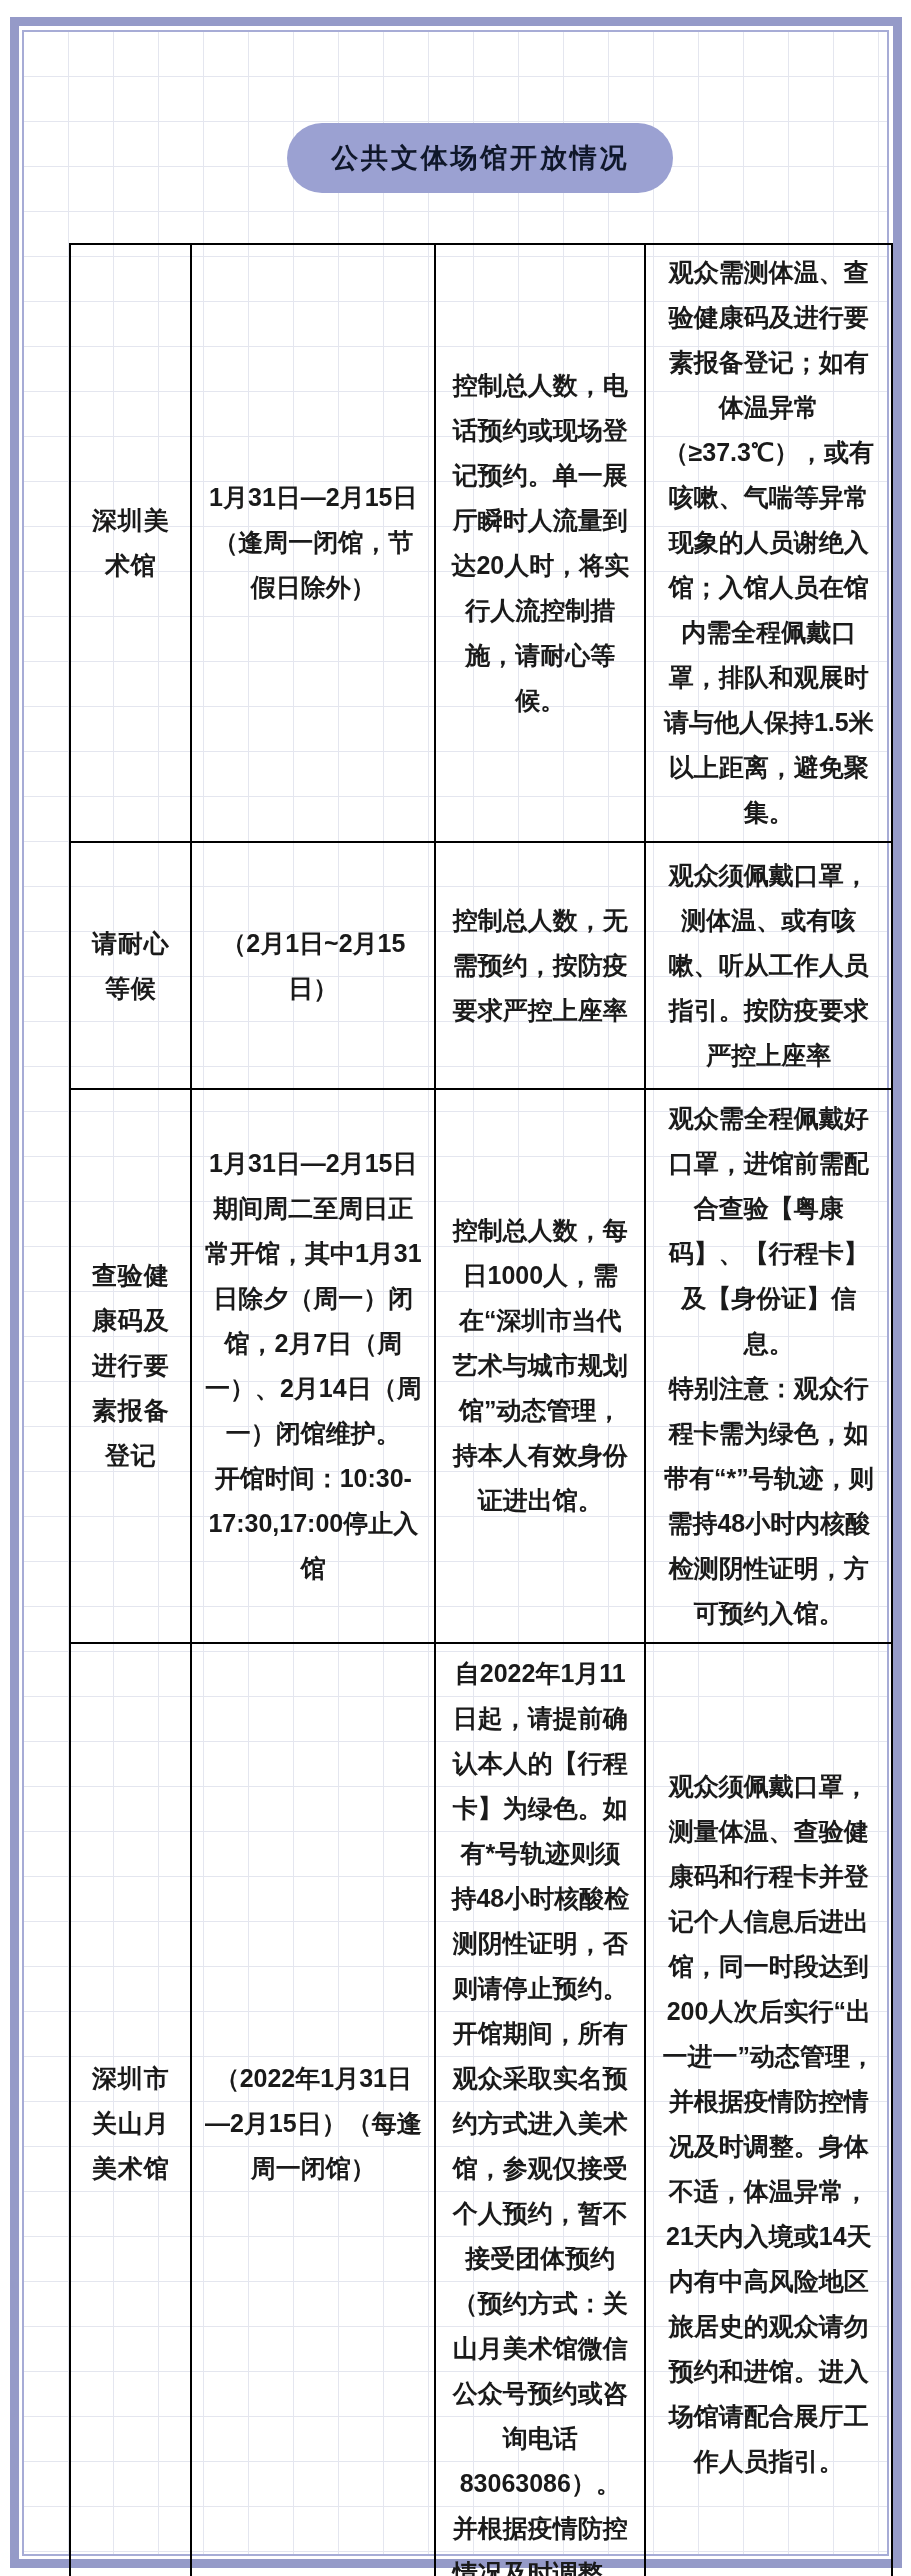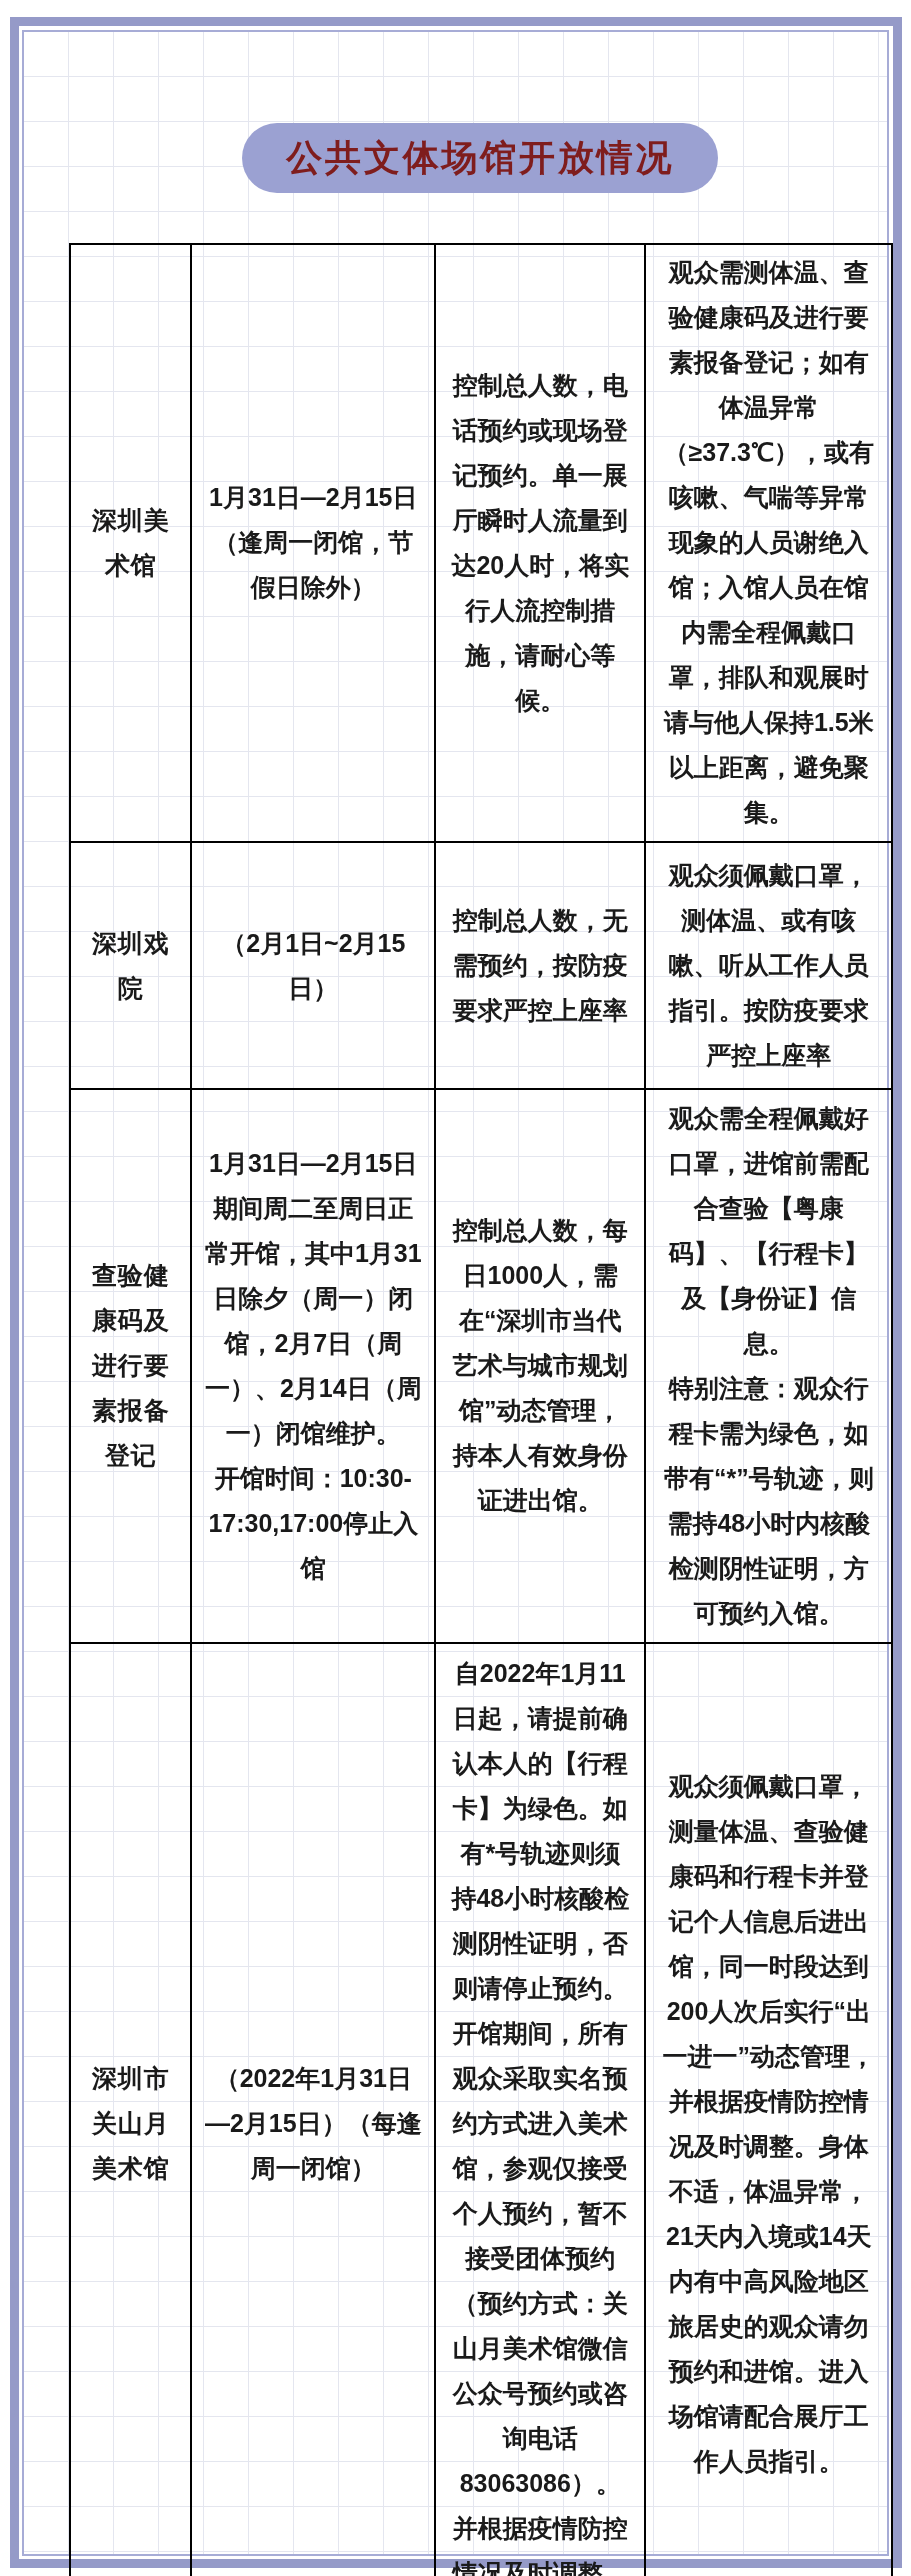--- a/index.html
+++ b/index.html
@@ -32,22 +32,22 @@
       repeating-linear-gradient(to right, transparent 0 44px, var(--grid-line) 44px 45px);
   }
   .title-pill{
     position:absolute;
     top:91px;left:456px;
     transform:translateX(-50%);
     height:70px;line-height:70px;
     padding:0 44px;
     border-radius:35px;
     background:var(--pill);
-    color:#7f1d1d;
-    font-size:36px;
+    color:#0f172a;
+    font-size:27px;
     font-weight:700;
     letter-spacing:2.8px;
     white-space:nowrap;
   }
   table.venues{
     position:absolute;
     left:45px;top:211px;
     width:822px;
     border-collapse:collapse;
     table-layout:fixed;
@@ -103,21 +103,21 @@
         <tbody>
 
           <tr class="r0">
             <td class="name">深圳美术馆</td>
             <td>1月31日—2月15日（逢周一闭馆，节假日除外）</td>
             <td class="left">控制总人数，电话预约或现场登记预约。单一展厅瞬时人流量到达20人时，将实行人流控制措施，请耐心等候。</td>
             <td class="left">观众需测体温、查验健康码及进行要素报备登记；如有体温异常（≥37.3℃），或有咳嗽、气喘等异常现象的人员谢绝入馆；入馆人员在馆内需全程佩戴口罩，排队和观展时请与他人保持1.5米以上距离，避免聚集。</td>
           </tr>
 
           <tr class="r1">
-            <td class="name">深圳戏院</td>
+            <td class="name">请耐心等候</td>
             <td>（2月1日~2月15日）</td>
             <td>控制总人数，无需预约，按防疫要求严控上座率</td>
             <td>观众须佩戴口罩，测体温、或有咳嗽、听从工作人员指引。按防疫要求严控上座率</td>
           </tr>
 
           <tr class="r2">
             <td class="name">查验健康码及进行要素报备登记</td>
             <td>1月31日—2月15日期间周二至周日正常开馆，其中1月31日除夕（周一）闭馆，2月7日（周一）、2月14日（周一）闭馆维护。
 开馆时间：10:30-17:30,17:00停止入馆</td>
             <td>控制总人数，每日1000人，需在“深圳市当代艺术与城市规划馆”动态管理，持本人有效身份证进出馆。</td>

